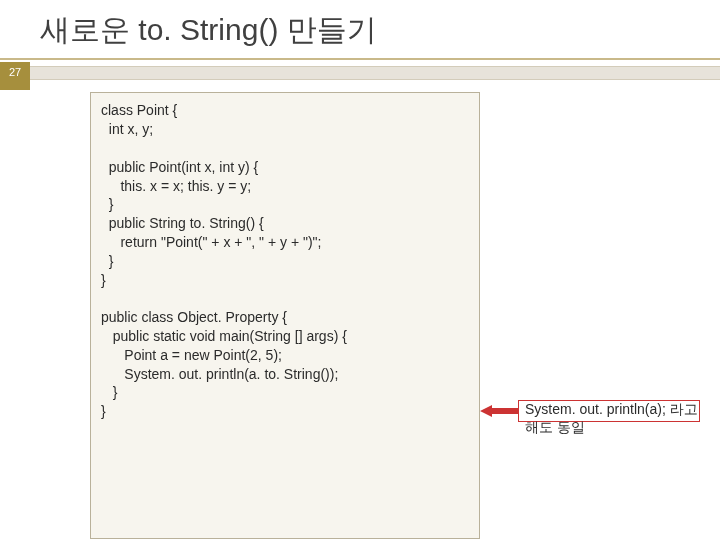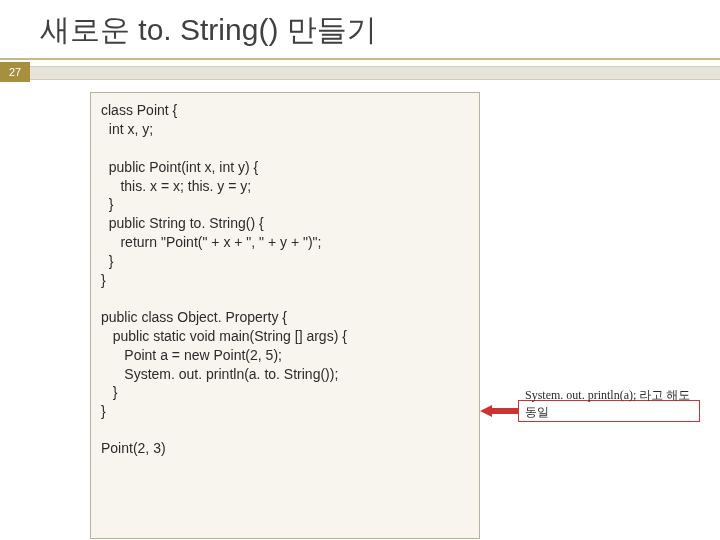--- a/index.html
+++ b/index.html
@@ -33,21 +33,21 @@
     top: 58px;
     width: 720px;
     height: 2px;
     background: #c9b98a;
   }
   .pagebadge {
     position: absolute;
     left: 0;
     top: 62px;
     width: 30px;
-    height: 20px;
+    height: 28px;
     background: #a68f3d;
     color: #ffffff;
     font-size: 11px;
     text-align: center;
     line-height: 20px;
   }
   .bodybar {
     position: absolute;
     left: 30px;
     top: 66px;
@@ -78,26 +78,25 @@
   }
   .callout {
     position: absolute;
     left: 518px;
     top: 400px;
     width: 182px;
     height: 22px;
     border: 1px solid #cc3333;
     background: #ffffff;
     box-sizing: border-box;
-    font-size: 12px;
+    font-size: 14px;
     color: #2b2b2b;
     display: flex;
-    align-items: flex-end;
+    align-items: flex-start;
     padding-left: 6px;
-    font-family: Liberation Serif, serif;
   }
   .callout-arrow {
     position: absolute;
     left: 480px;
     top: 403px;
     width: 40px;
     height: 16px;
     pointer-events: none;
   }
 </style>
@@ -122,21 +121,20 @@
   public String to. String() {
      return "Point(" + x + ", " + y + ")";
   }
 }</div>
     <div class="section">public class Object. Property {
    public static void main(String [] args) {
       Point a = new Point(2, 5);
       System. out. println(a. to. String());
    }
 }</div>
-    <div class="section">Point(2, 3)</div>
   </div>
 
   <svg class="callout-arrow" viewBox="0 0 40 16">
     <polygon points="0,8 12,2 12,5 40,5 40,11 12,11 12,14" fill="#cc3333"></polygon>
   </svg>
 
   <div class="callout">
     <span>System. out. println(a); 라고 해도 동일</span>
   </div>
 

